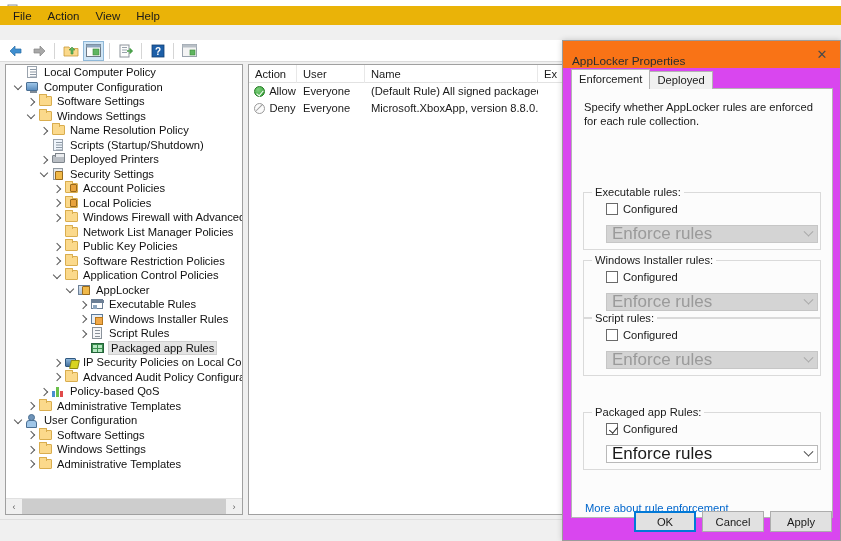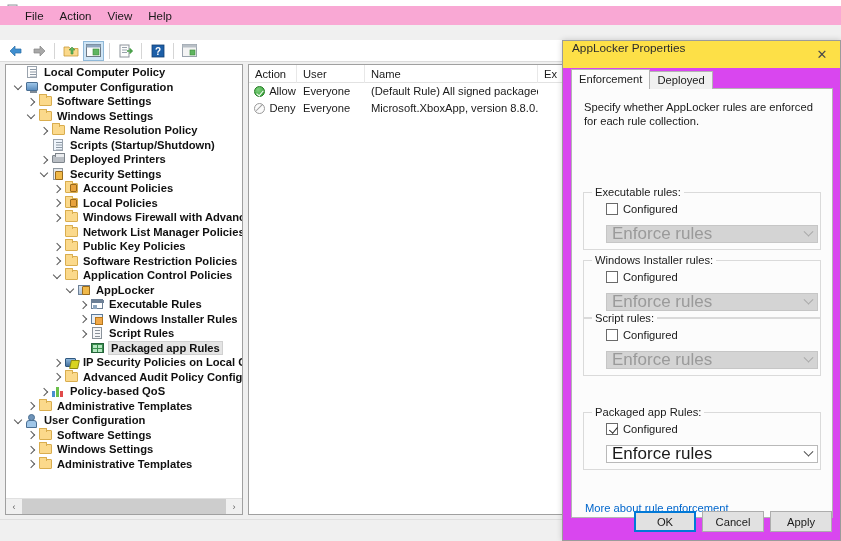--- a/index.html
+++ b/index.html
@@ -39,23 +39,23 @@
   .titlebar .title-text {
     font-size: 11.5px;
     color: #444444;
     letter-spacing: 0.1px;
   }
 
   
   .menubar {
     position: absolute; left: 0; top: 6px;
     width: 841px; height: 19px;
-    background: #f9a8d4;
+    background: #eab308;
     display: flex; align-items: center;
-    padding-left: 17px;
+    padding-left: 5px;
   }
   .menubar .menu-item {
     font-size: 11.5px;
     color: #1a1a1a;
     padding: 2px 8px;
     cursor: default;
     white-space: nowrap;
   }
 
   
@@ -128,21 +128,21 @@
   .tree-node .twisty.open::before {
     transform: rotate(45deg);
     left: 3px; top: 3px;
   }
   .tree-node .ticon {
     width: 16px; height: 14px;
     flex: 0 0 16px;
     margin-right: 3px;
     position: relative;
   }
-  .tree-node .tlabel { padding-right: 2px; font-weight: bold; }
+  .tree-node .tlabel { padding-right: 2px; }
   .tree-node.selected .tlabel {
     background: #e4e4e4;
     border: 1px solid #d0d0d0;
     padding: 0 2px;
     margin-left: -1px;
   }
 
   
   .ic-folder {
     position: absolute; left: 1px; top: 2px;
@@ -468,22 +468,22 @@
     position: absolute;
     left: 562px; top: 40px;
     width: 279px; height: 501px;
     background: #f0f0f0;
     border: 1px solid #9b9b9b;
     box-shadow: 0 0 6px rgba(0,0,0,0.18);
   }
   .dlg-title {
     position: relative;
     height: 27px;
-    background: #fde047;
-    display: flex; align-items: flex-start;
+    background: #f97316;
+    display: flex; align-items: flex-end;
   }
   .dlg-title .dlg-caption {
     font-size: 11.8px;
     color: #2c2c2c;
     padding-left: 9px;
   }
   .dlg-close {
     position: absolute;
     right: 0px; top: 0px;
     width: 36px; height: 27px;

